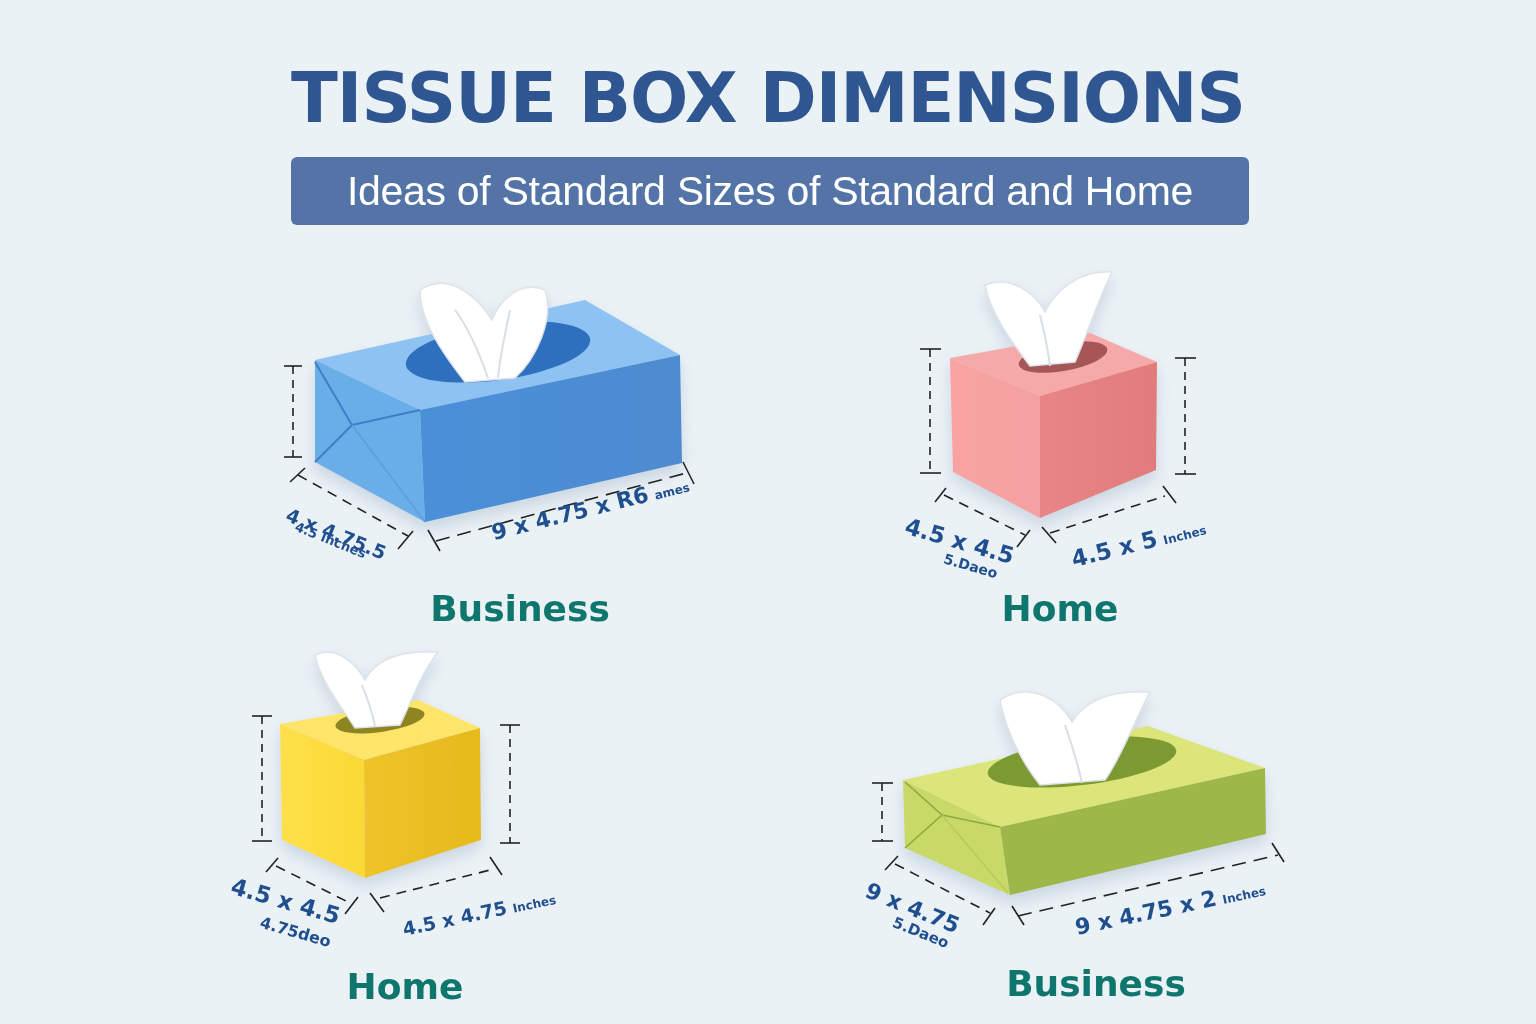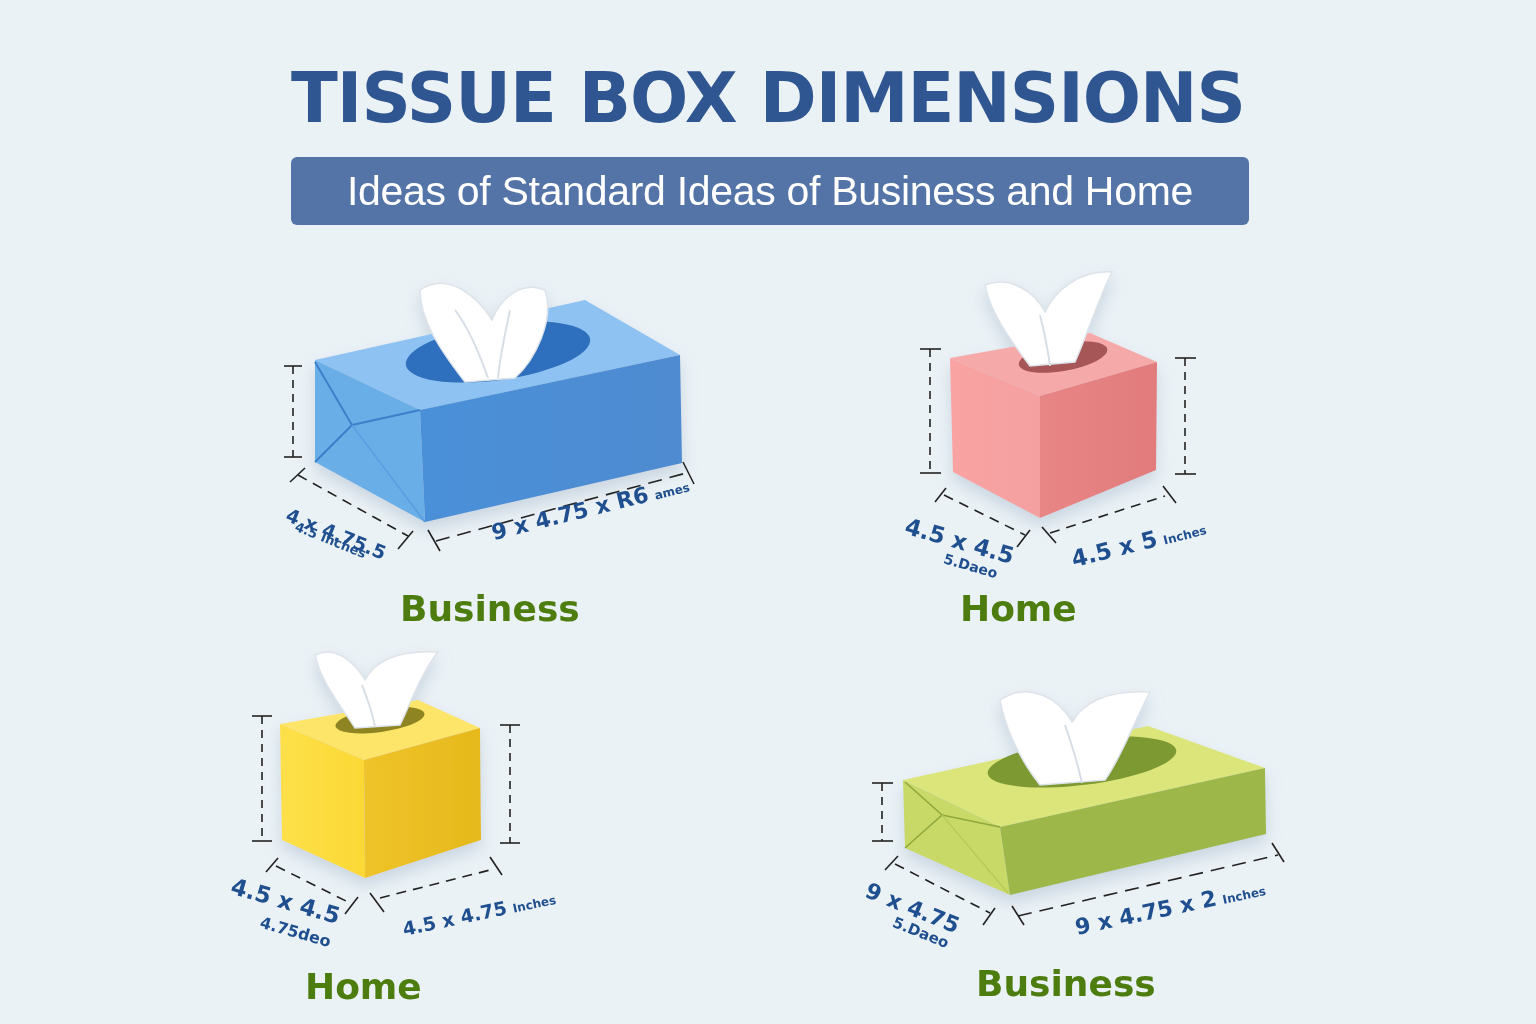--- a/index.html
+++ b/index.html
@@ -17,36 +17,36 @@
   .subtitle-bar {
     position:absolute; left:291px; top:157px; width:958px; height:68px;
     background:#5474a8; border-radius:6px;
     display:flex; align-items:center; justify-content:center;
   }
   .subtitle {
     color:#ffffff; font-size:41px; font-family:"Liberation Sans", sans-serif;
     letter-spacing:-0.3px;
   }
   .label {
-    position:absolute; color:#4d7c0f; font-weight:bold; font-size:36px;
-    font-family:"DejaVu Sans", sans-serif; 
+    position:absolute; color:#0f766e; font-weight:bold; font-size:36px;
+    font-family:"DejaVu Sans", sans-serif; text-align:center;
   }
   .dim {
     position:absolute; color:#1f4f8e; font-weight:bold; font-family:"DejaVu Sans", sans-serif;
     white-space:nowrap; transform-origin:left bottom;
   }
   .dim small { font-size:12px; font-weight:bold; margin-left:6px; }
   svg.art { position:absolute; left:0; top:0; }
 </style>
 </head>
 <body>
 
 <div class="title">TISSUE BOX DIMENSIONS</div>
 <div class="subtitle-bar">
-  <span class="subtitle">Ideas of Standard Ideas of Business and Home</span>
+  <span class="subtitle">Ideas of Standard Sizes of Standard and Home</span>
 </div>
 
 <svg class="art" width="1536" height="1024" viewBox="0 0 1536 1024">
   <defs>
     <linearGradient id="blueFront" x1="0" y1="0" x2="1" y2="0">
       <stop offset="0" stop-color="#4a90d9"></stop>
         <stop offset="1" stop-color="#4f8bd0"></stop>
     </linearGradient>
     <linearGradient id="pinkL" x1="0" y1="0" x2="1" y2="0">
       <stop offset="0" stop-color="#f9a3a3"></stop>

